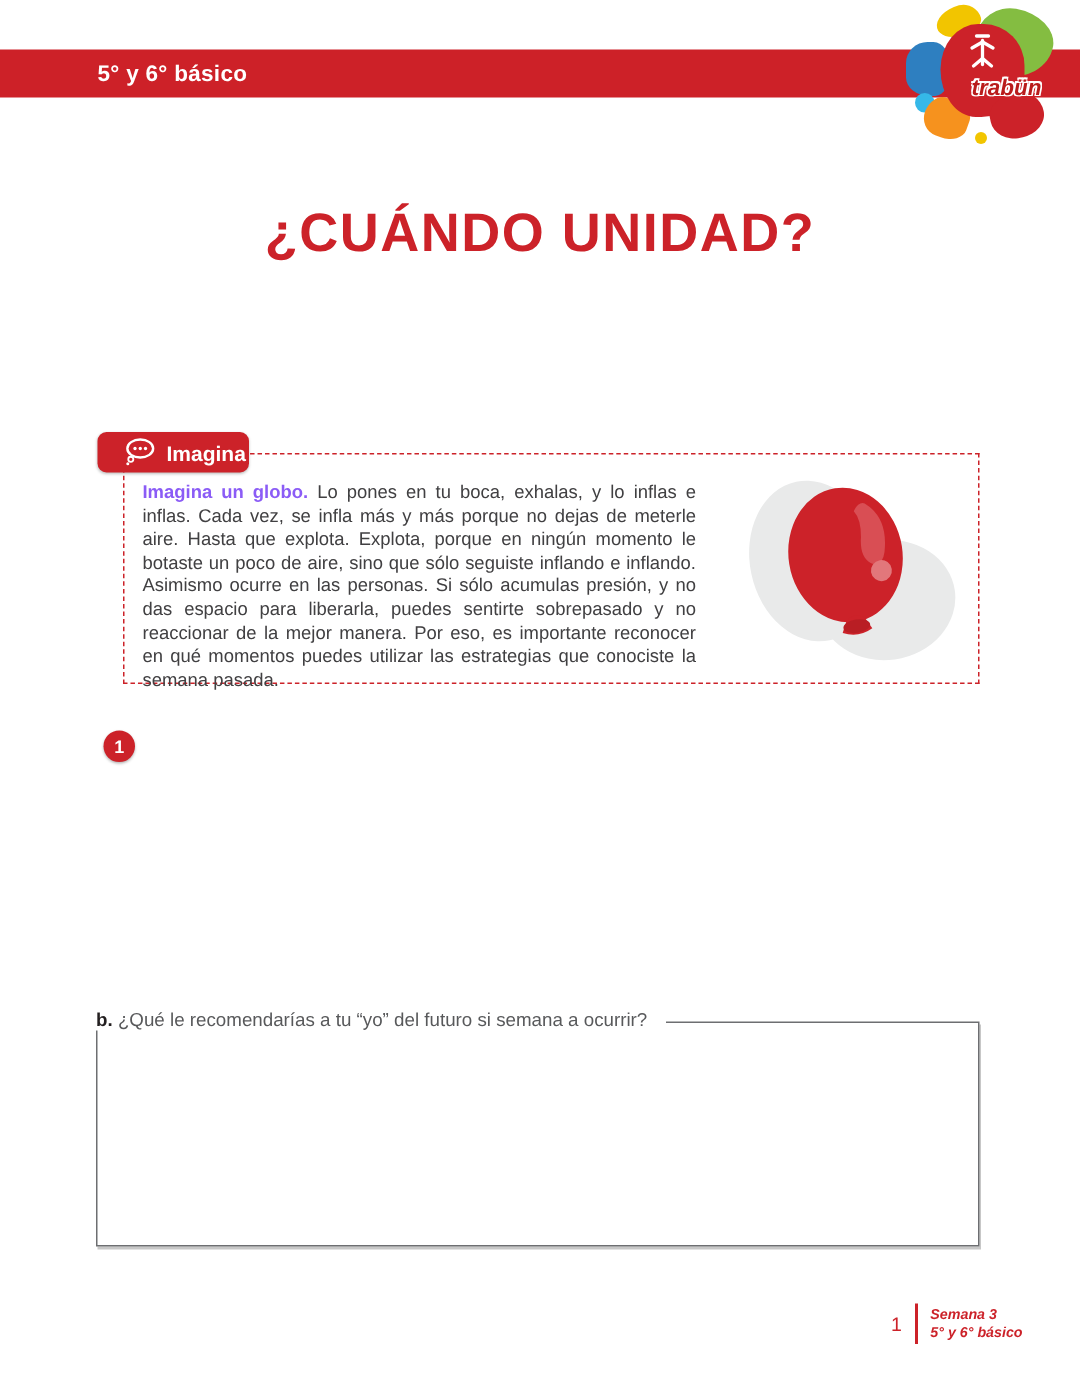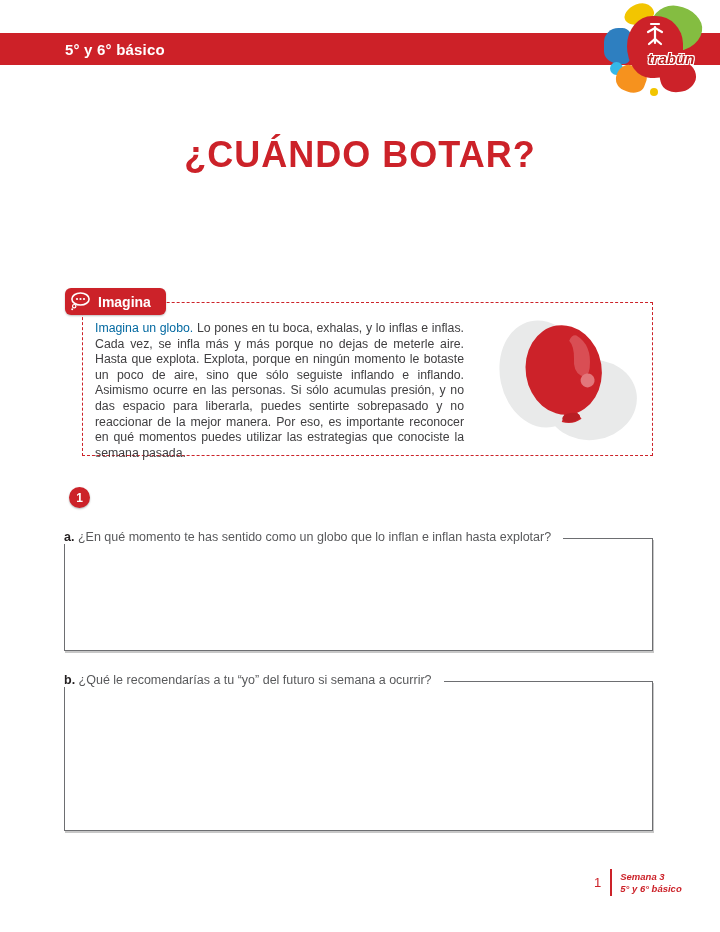--- a/index.html
+++ b/index.html
@@ -49,32 +49,32 @@
   
   .instructions { position:absolute; top:210px; left:65px; width:591px; }
   .instructions h3 { color:#cc2229; font-size:14.5px; font-weight:bold; margin-bottom:3px; }
   .instructions p { font-size:14.5px; line-height:19px; text-align:justify; color:#1a1a1a; }
 
   
   .imagine { position:absolute; top:288px; left:65px; width:591px; height:168px; }
   .imagine-badge {
     position:absolute; top:0; left:0; z-index:2; width:101px; height:27px;
     background:#cc2229; border-radius:6px; display:flex; align-items:center;
-    padding-left:4px; gap:7px; box-shadow:0 1px 2px rgba(0,0,0,.25);
+    padding-left:17px; gap:7px; box-shadow:0 1px 2px rgba(0,0,0,.25);
   }
   .imagine-badge .badge-label { color:#fff; font-size:14px; font-weight:bold; }
   .imagine-frame {
     position:absolute; top:14px; left:17px; right:3px; bottom:0;
     border:1px dashed #cc2229;
   }
   .imagine-text {
     position:absolute; top:33px; left:30px; width:369px;
     font-size:12.3px; line-height:15.6px; text-align:justify; color:#414042;
   }
-  .imagine-text .lead { font-weight:normal; color:#0369a1; }
+  .imagine-text .lead { font-weight:bold; color:#8b5cf6; }
   .balloon-wrap { position:absolute; top:18px; right:12px; width:150px; height:138px; }
 
   
   .step { position:absolute; top:487px; left:69px; display:flex; align-items:center; gap:10px; }
   .step-badge {
     width:21px; height:21px; border-radius:50%; background:#cc2229; color:#fff;
     font-size:12px; font-weight:bold; display:flex; align-items:center; justify-content:center;
     box-shadow:0 1px 2px rgba(0,0,0,.3);
   }
   .step-text { font-size:13px; color:#58595b; }
@@ -123,21 +123,21 @@
       <g stroke="#ffffff" stroke-width="2.2" stroke-linecap="round" fill="none">
         <line x1="13" y1="5" x2="13" y2="21"></line>
         <path d="M6 10 L13 6 L20 10"></path>
         <path d="M7 22 L13 17 L19 22"></path>
         <line x1="9" y1="2" x2="17" y2="2"></line>
       </g>
     </svg>
     <span class="logo-text">trabün</span>
   </div>
 
-  <div class="main-title">¿CUÁNDO BOTAR?</div>
+  <div class="main-title">¿CUÁNDO UNIDAD?</div>
 
 
   <div class="imagine">
     <div class="imagine-frame"></div>
     <div class="imagine-badge">
       <svg width="22" height="19" viewBox="0 0 22 19">
         <ellipse cx="11.5" cy="7" rx="8.6" ry="6" fill="none" stroke="#ffffff" stroke-width="1.6"></ellipse>
         <circle cx="8" cy="7" r="1.1" fill="#ffffff"></circle>
         <circle cx="11.5" cy="7" r="1.1" fill="#ffffff"></circle>
         <circle cx="15" cy="7" r="1.1" fill="#ffffff"></circle>
@@ -159,24 +159,20 @@
           <ellipse cx="70" cy="112" rx="9" ry="4.5" fill="#b91e24"></ellipse>
         </g>
       </svg>
     </div>
   </div>
 
   <div class="step">
     <span class="step-badge">1</span>
   </div>
 
-  <div class="question question-a">
-    <div class="q-head"><span class="q-letter">a.</span> <span>¿En qué momento te has sentido como un globo que lo inflan e inflan hasta explotar?</span></div>
-    <div class="q-box q-box-a"></div>
-  </div>
 
   <div class="question question-b">
     <div class="q-head"><span class="q-letter">b.</span> <span>¿Qué le recomendarías a tu “yo” del futuro si semana a ocurrir?</span></div>
     <div class="q-box q-box-b"></div>
   </div>
 
   <div class="footer">
     <span class="page-num">1</span>
     <span class="divider"></span>
     <span class="meta">

